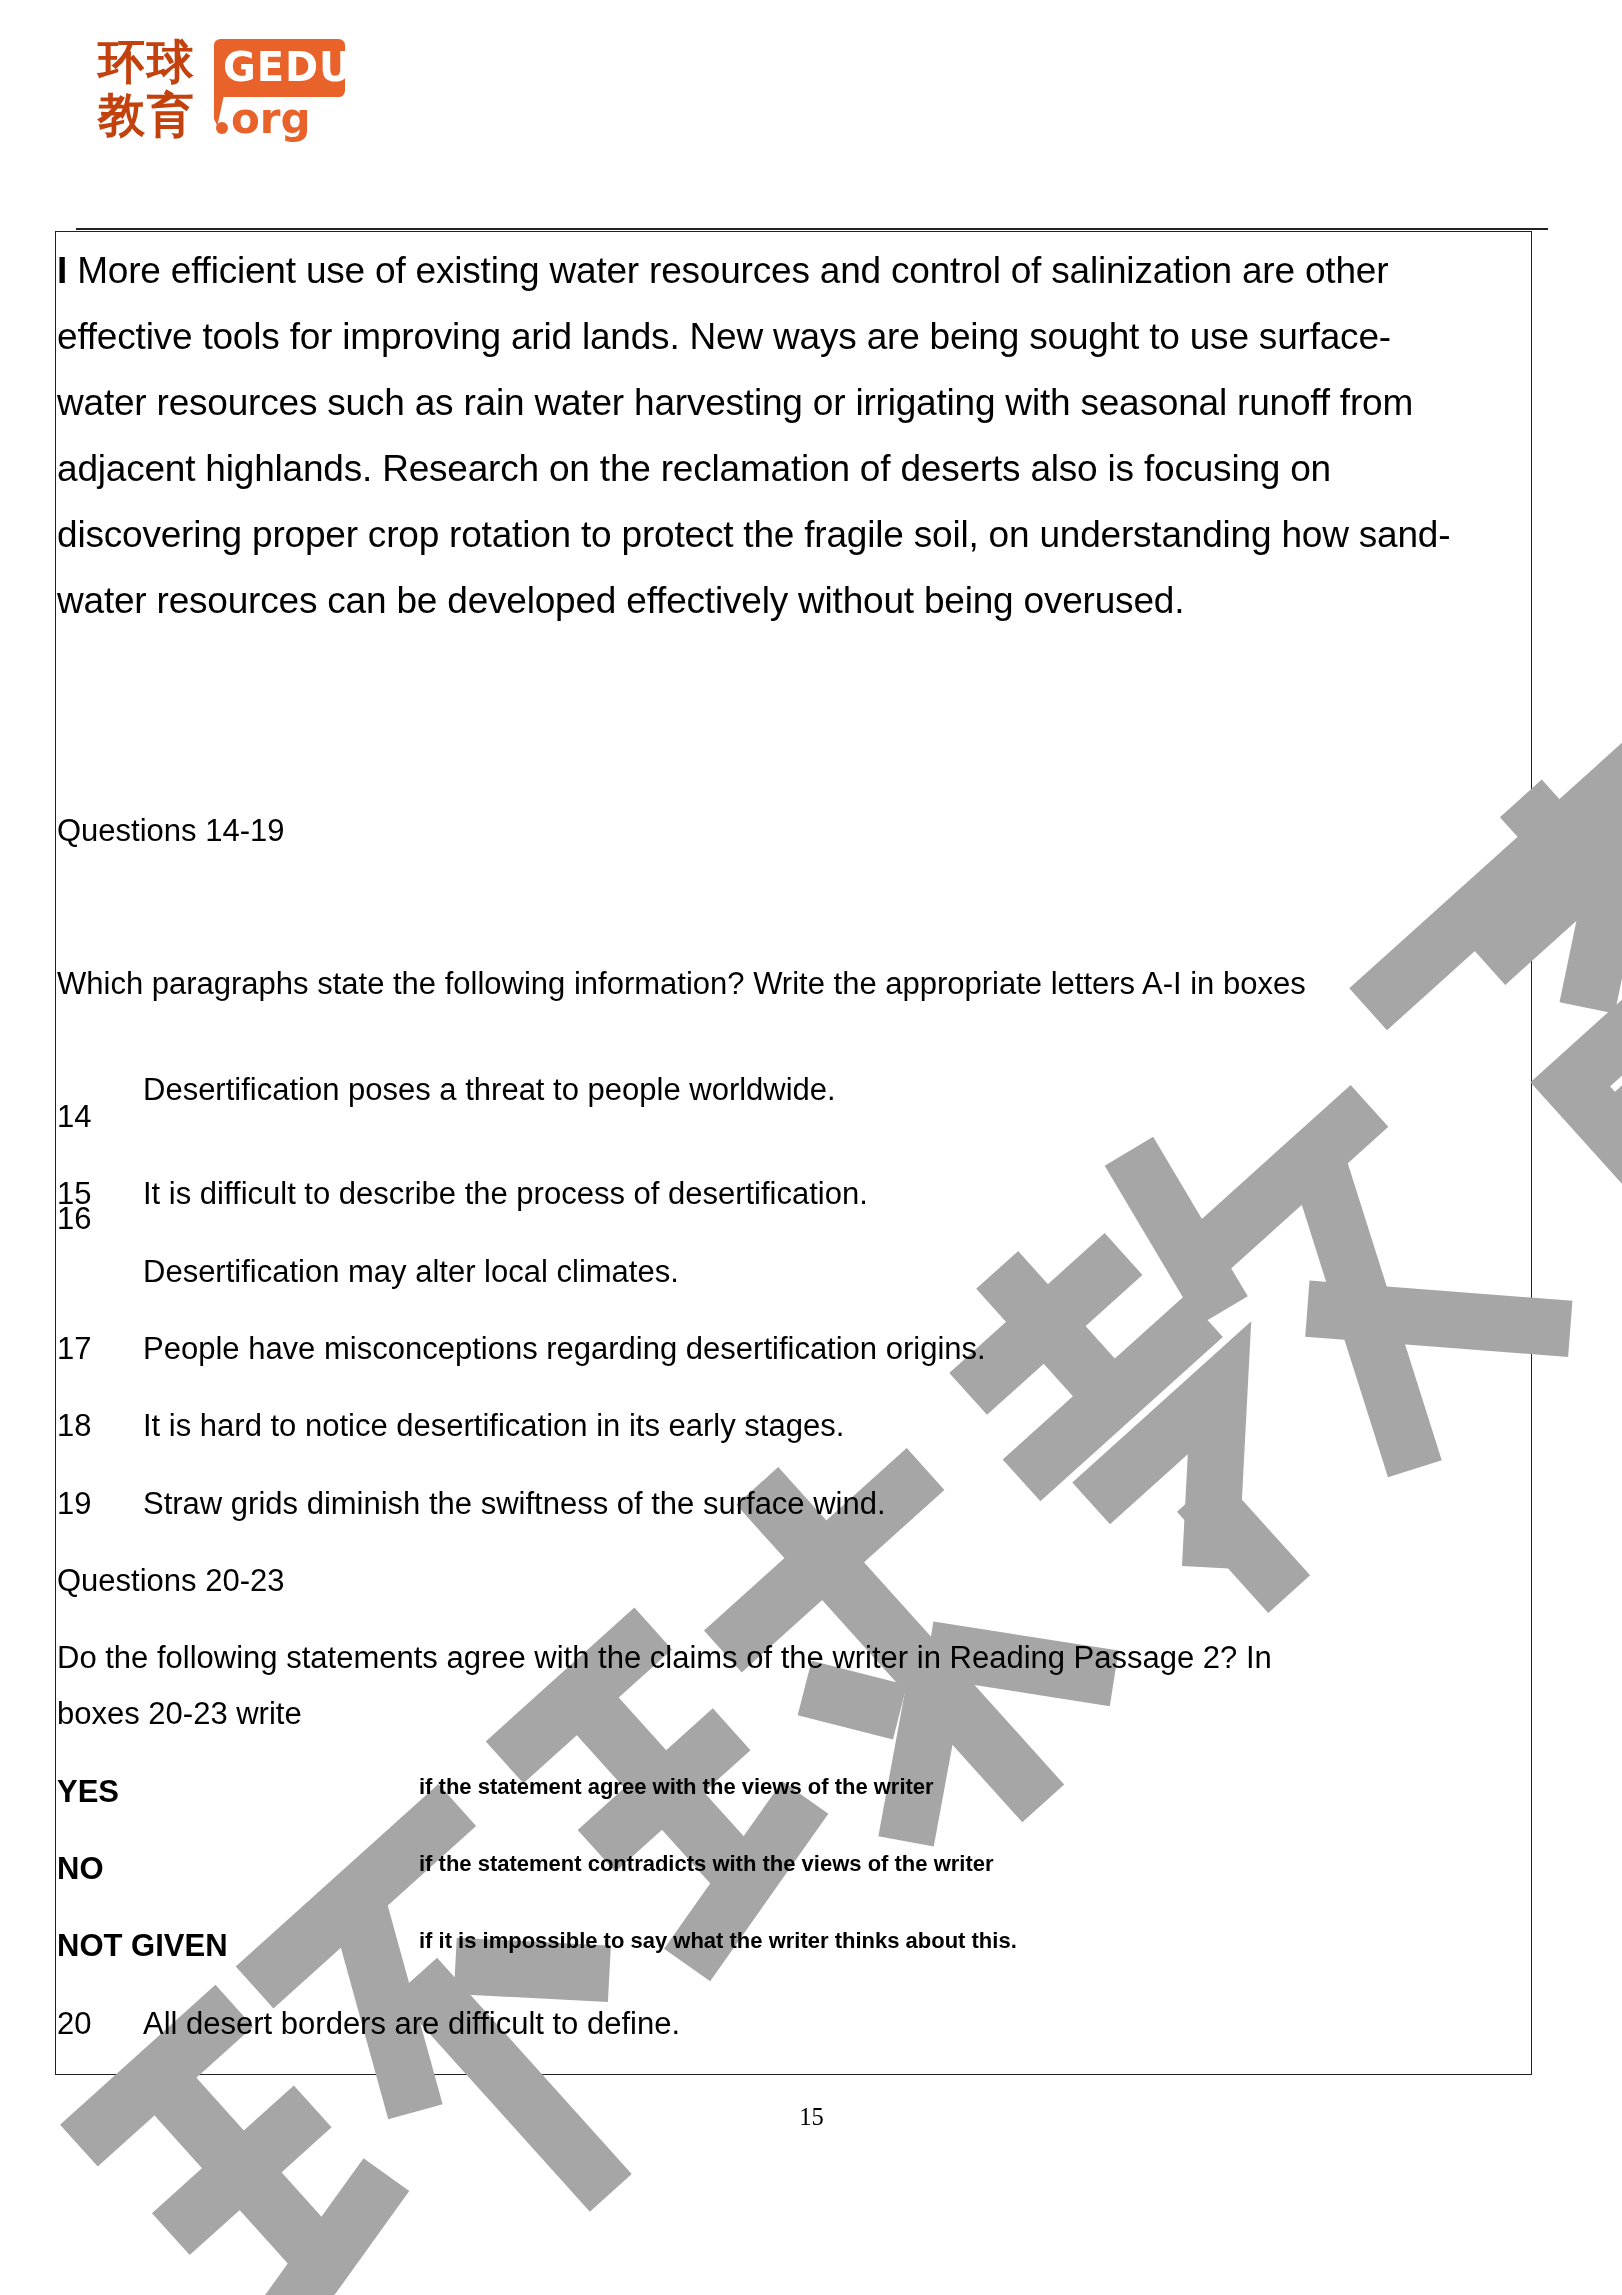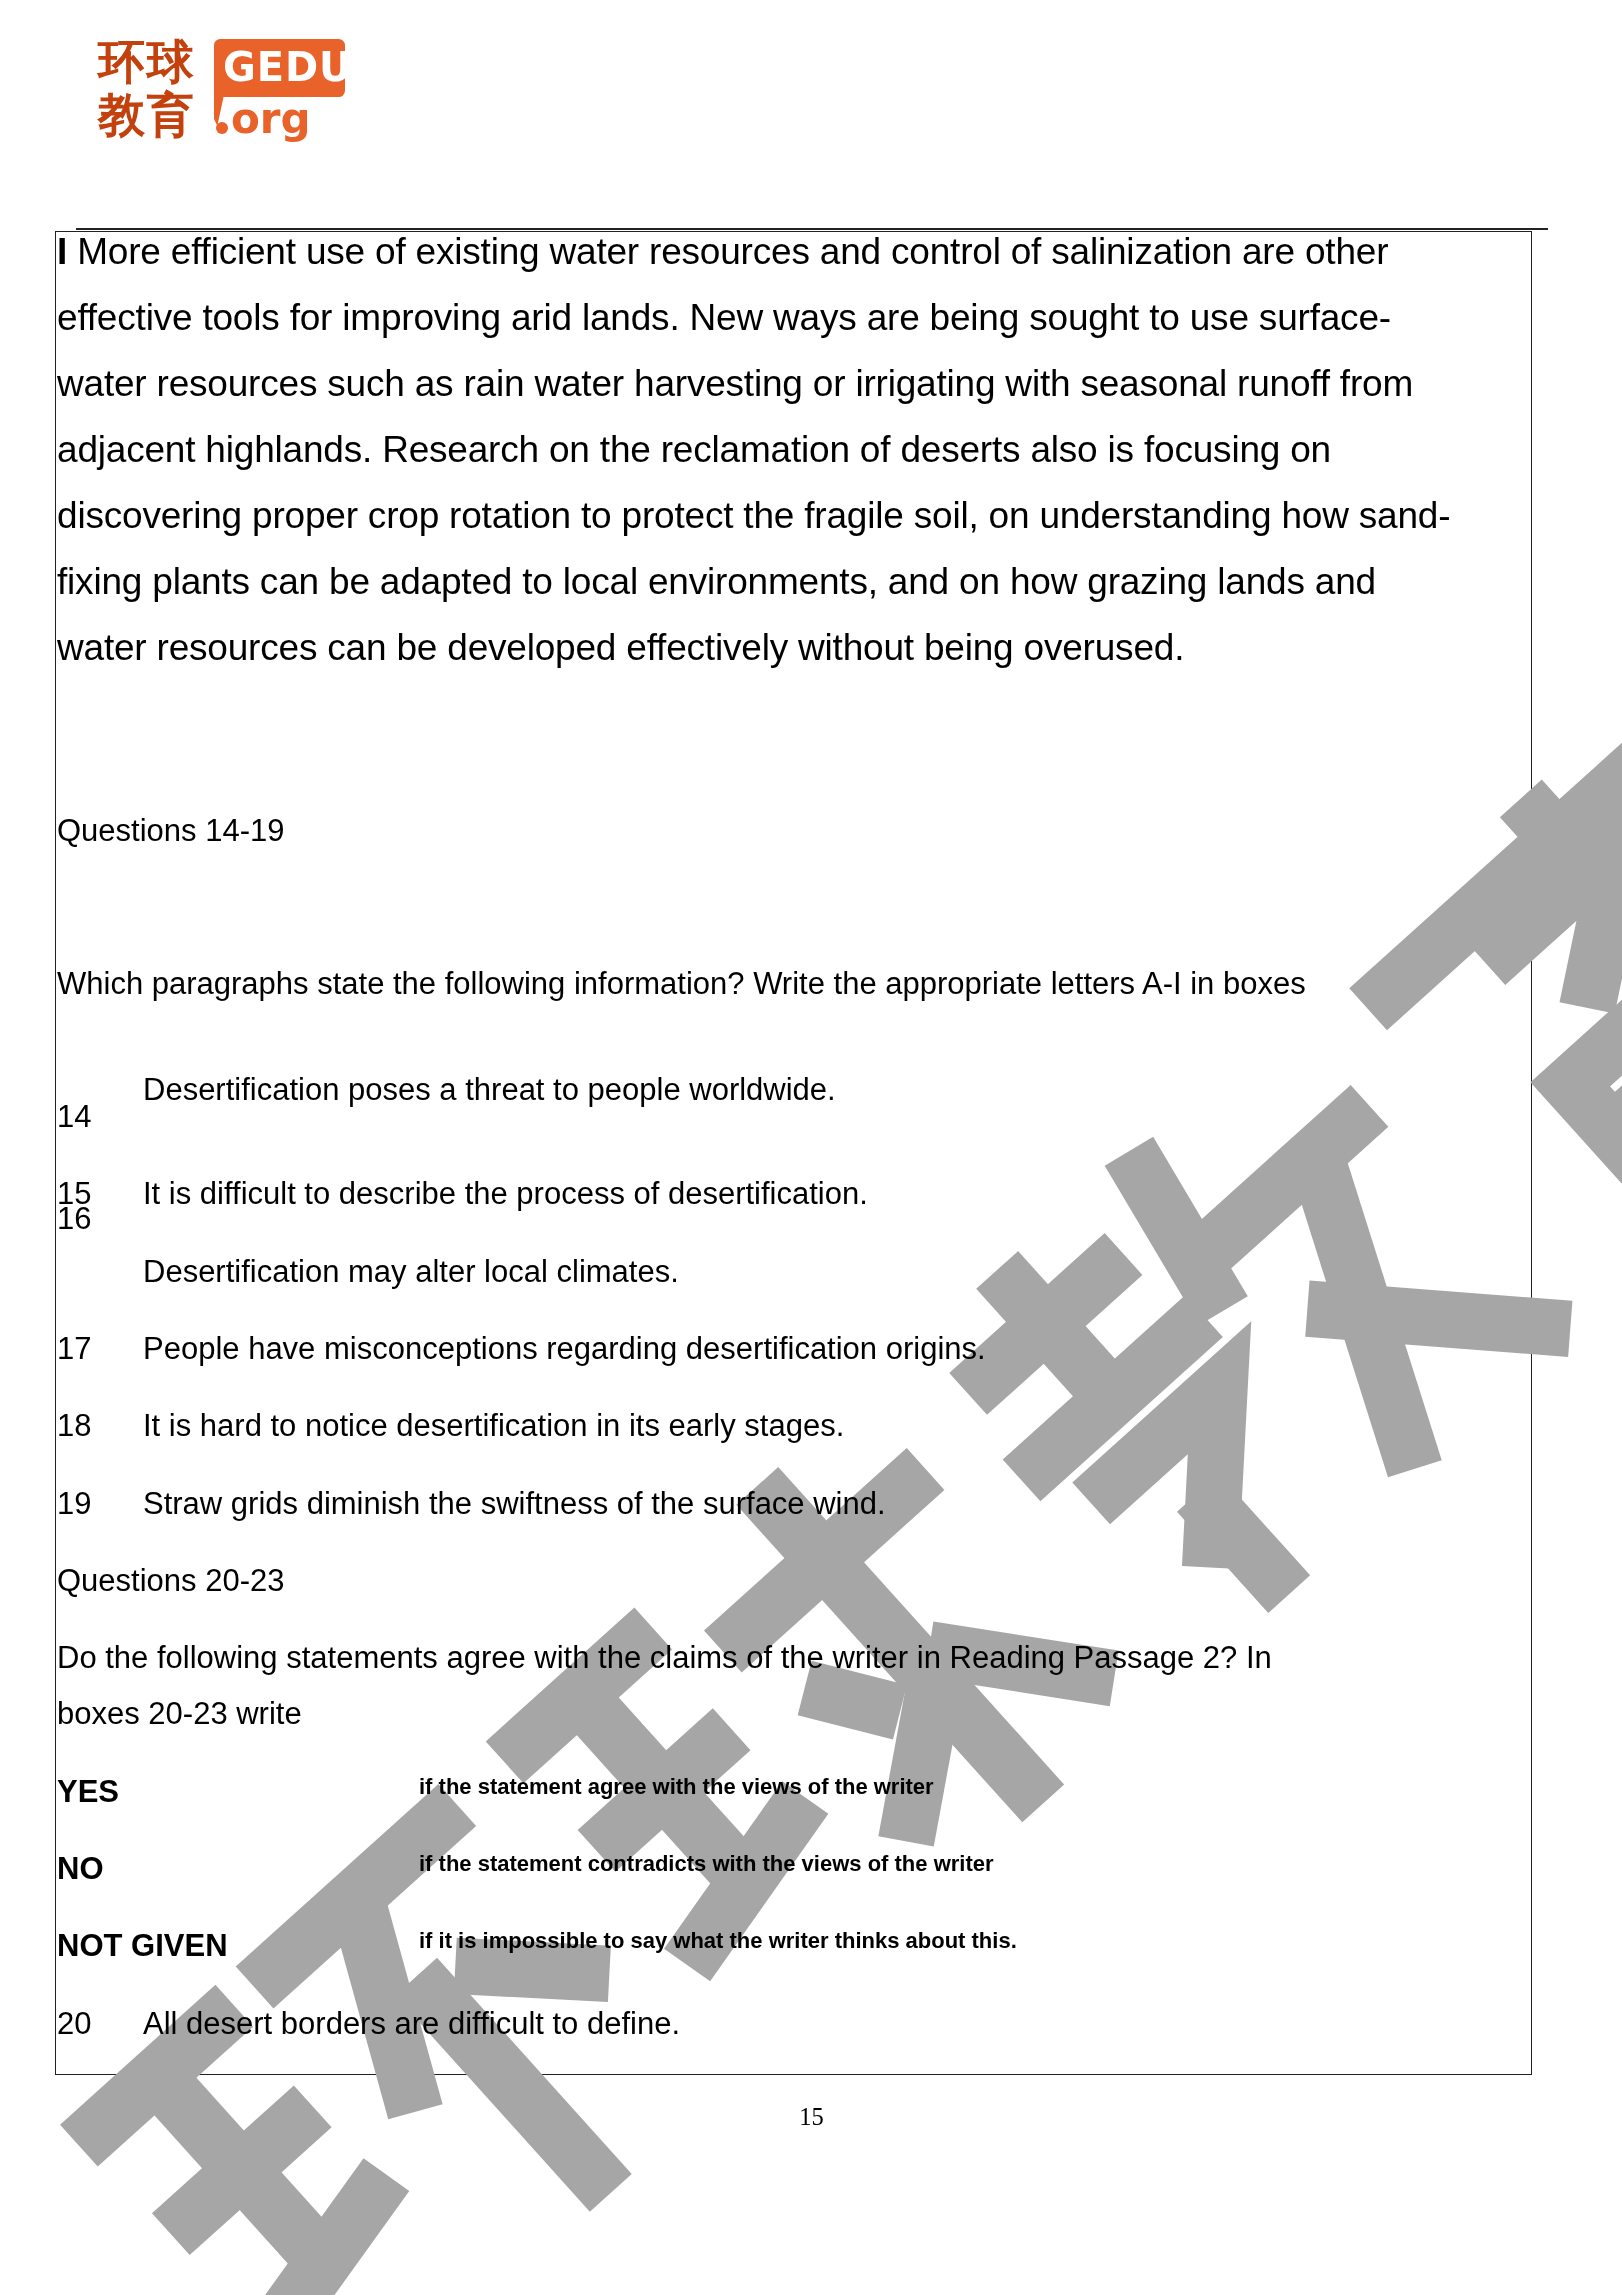--- a/index.html
+++ b/index.html
@@ -24,21 +24,21 @@
   .logo-org { position: absolute; left: 133px; top: 60px; color: #e8622a;
               font-weight: bold; font-size: 42px; line-height: 47px;
               font-family: "DejaVu Sans", sans-serif; }
 
   
   .top-rule { position: absolute; left: 76px; top: 228px; width: 1472px; height: 1.8px; background: #222; }
   .frame { position: absolute; left: 55px; top: 231px; width: 1477px; height: 1844px;
            border: 1.4px solid #222; box-sizing: border-box; }
 
   
-  .para { position: absolute; left: 57px; top: 219px; width: 1175px;
+  .para { position: absolute; left: 57px; top: 238px; width: 1175px;
           font-size: 37px; line-height: 66px; letter-spacing: -0.2px; }
   .para .line { display: block; white-space: nowrap; }
   .para .letter { font-weight: bold; }
 
   .b { position: absolute; left: 57px; font-weight: normal; font-size: 31px; white-space: nowrap; }
   .r { position: absolute; font-size: 31px; white-space: nowrap; }
   .num { left: 57px; }
   .qtext { left: 143px; }
   .def-term { position: absolute; left: 57px; font-weight: bold; font-size: 31px; white-space: nowrap; }
   .def-desc { position: absolute; left: 419px; font-weight: bold; font-size: 22px; white-space: nowrap; }
@@ -121,21 +121,20 @@
 </svg>
 
 <div class="text-layer">
 
   <div class="para">
     <span class="line"><span class="letter">I</span> <span>More efficient use of existing water resources and control of salinization are other</span></span>
     <span class="line">effective tools for improving arid lands. New ways are being sought to use surface-</span>
     <span class="line">water resources such as rain water harvesting or irrigating with seasonal runoff from</span>
     <span class="line">adjacent highlands. Research on the reclamation of deserts also is focusing on</span>
     <span class="line">discovering proper crop rotation to protect the fragile soil, on understanding how sand-</span>
-    <span class="line">fixing plants can be adapted to local environments, and on how grazing lands and</span>
     <span class="line">water resources can be developed effectively without being overused.</span>
   </div>
 
   <div class="b" style="top:813px">Questions 14-19</div>
   <div class="b" style="top:966px">Which paragraphs state the following information? Write the appropriate letters A-I in boxes</div>
 
   <div>
     <div>
       <div class="r num" style="top:1099px">14</div>
       <div class="r qtext" style="top:1072px">Desertification poses a threat to people worldwide.</div>

